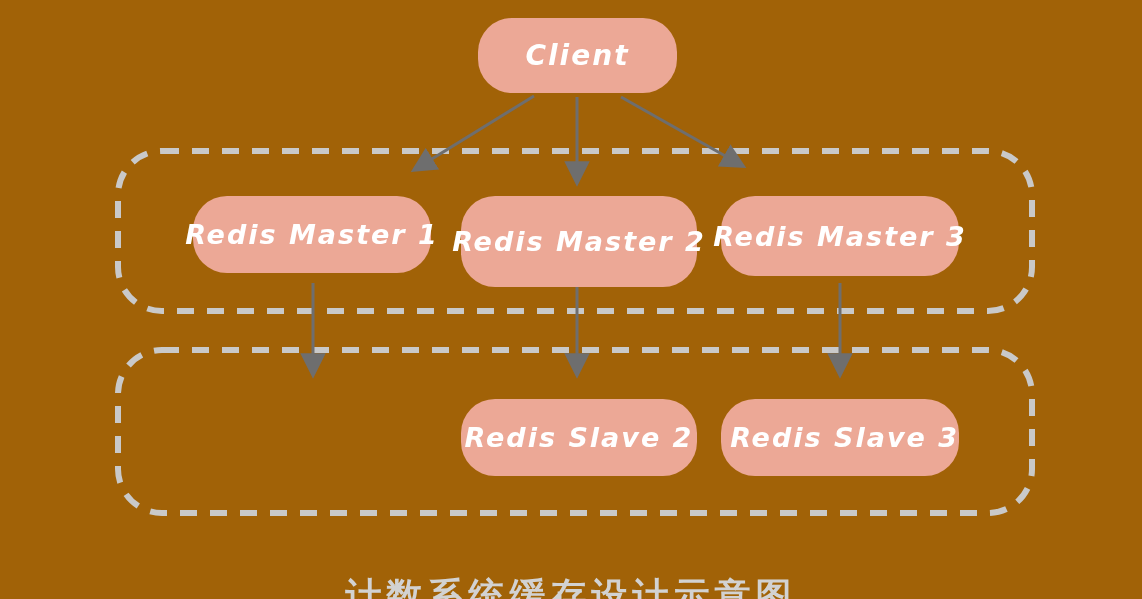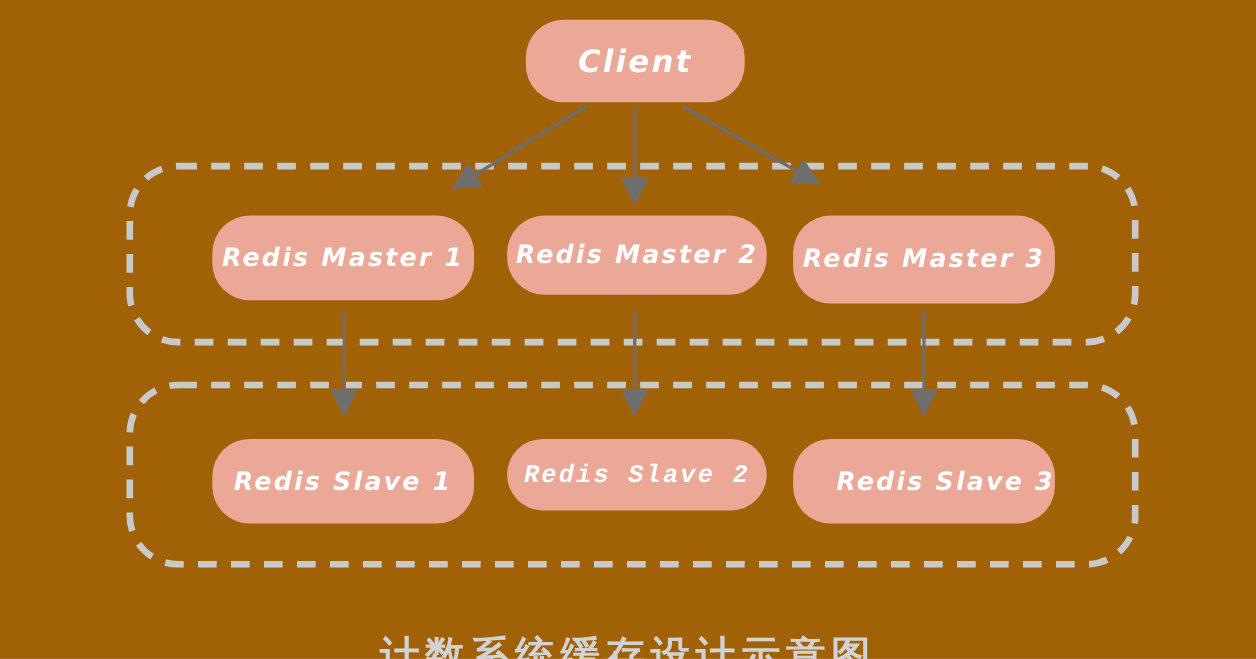--- a/index.html
+++ b/index.html
@@ -26,30 +26,30 @@
     position: absolute;
     background: #ECA896;
     color: #ffffff;
     border-radius: 34px;
     display: flex;
     align-items: center;
     justify-content: center;
     font-style: italic;
     font-weight: bold;
     letter-spacing: 2px;
-    font-size: 23px;
+    font-size: 27px;
     text-align: center;
     white-space: nowrap;
   }
   .node-client   { left: 478px; top: 18px;  width: 199px; height: 75px; font-size: 28px; }
   .node-master-1 { left: 193px; top: 196px; width: 238px; height: 77px; }
-  .node-master-2 { left: 461px; top: 196px; width: 236px; height: 72px; }
+  .node-master-2 { left: 461px; top: 196px; width: 236px; height: 91px; }
   .node-master-3 { left: 721px; top: 196px; width: 238px; height: 80px; }
   .node-slave-1  { left: 193px; top: 399px; width: 238px; height: 77px; }
-  .node-slave-2  { left: 461px; top: 399px; width: 236px; height: 65px; font-family: Liberation Mono, monospace; }
+  .node-slave-2  { left: 461px; top: 399px; width: 236px; height: 77px; }
   .node-slave-3  { left: 721px; top: 399px; width: 238px; height: 77px; justify-content: flex-end; }
   .caption {
     position: absolute;
     left: 0;
     right: 0;
     top: 540px;
     text-align: center;
     font-size: 36px;
     font-weight: bold;
     color: #D2D2D2;
@@ -89,23 +89,20 @@
   <div class="node node-master-1">
     <span>Redis Master 1</span>
   </div>
   <div class="node node-master-2">
     <span>Redis Master 2</span>
   </div>
   <div class="node node-master-3">
     <span>Redis Master 3</span>
   </div>
 
-  <div class="node node-slave-1">
-    <span>Redis Slave 1</span>
-  </div>
   <div class="node node-slave-2">
     <span>Redis Slave 2</span>
   </div>
   <div class="node node-slave-3">
     <span>Redis Slave 3</span>
   </div>
 
   <div class="caption">计数系统缓存设计示意图</div>
 
 </div>

